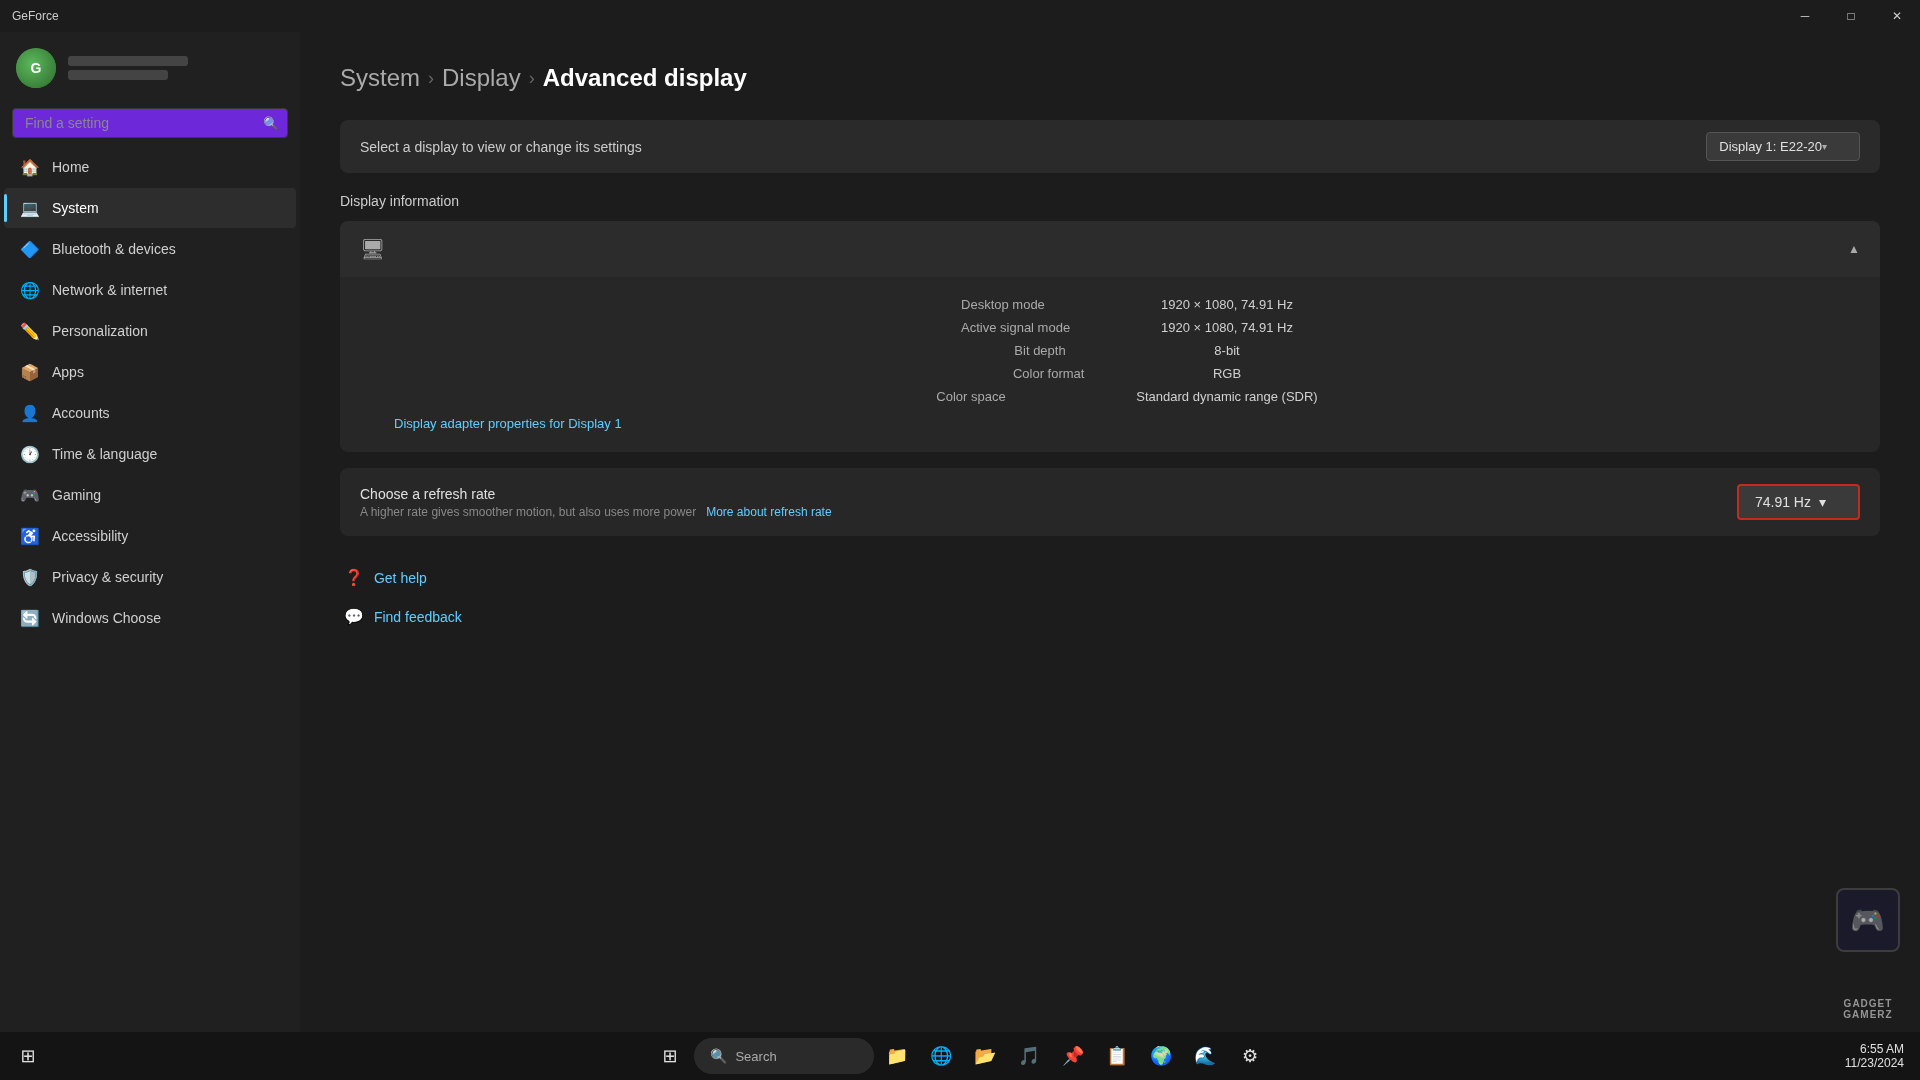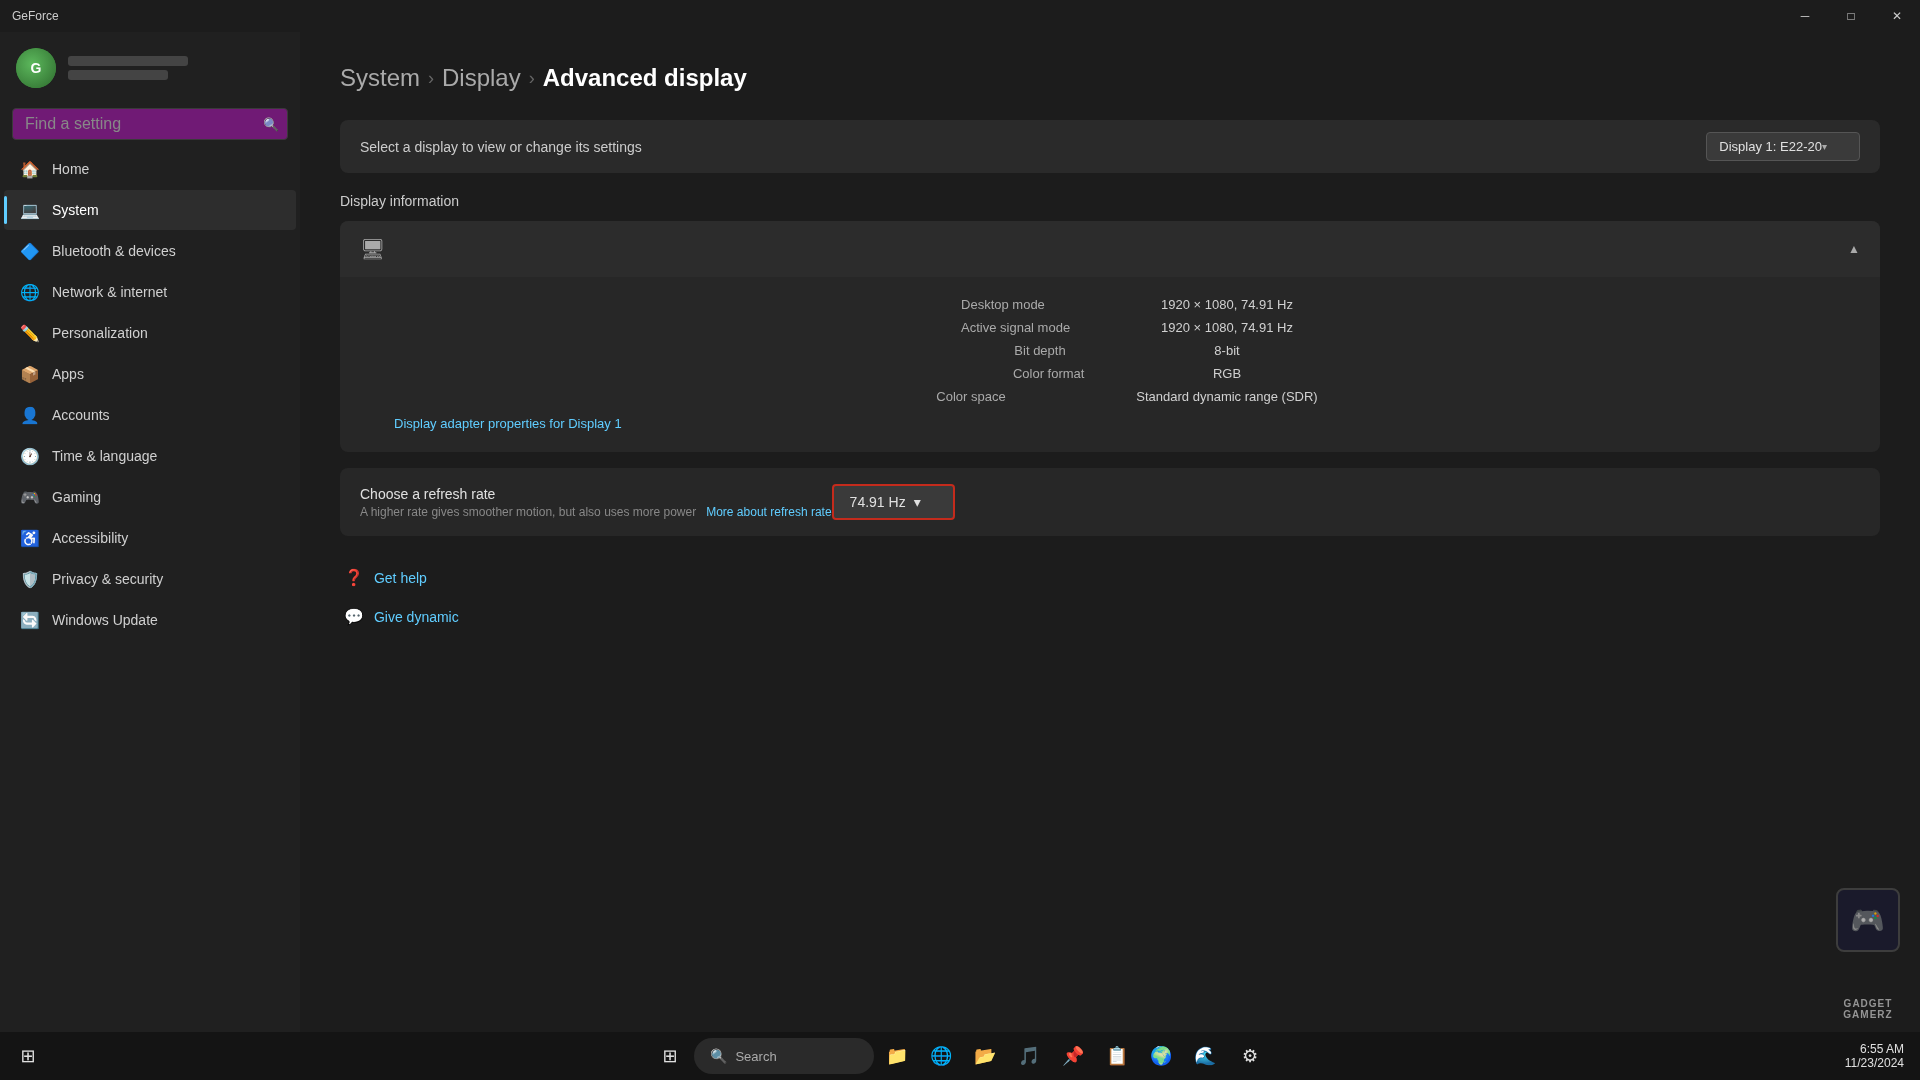--- a/index.html
+++ b/index.html
@@ -102,25 +102,25 @@
     }
     .sidebar-user-bar:first-child { width: 120px; }
     .sidebar-user-bar:last-child { width: 100px; }
 
     .sidebar-search {
       margin: 4px 12px 8px;
       position: relative;
     }
     .sidebar-search input {
       width: 100%;
-      background: #701a75;
+      background: #6d28d9;
       border: 1px solid #3a3a3a;
       border-radius: 4px;
       color: #ccc;
-      font-size: 16px;
+      font-size: 14px;
       padding: 6px 32px 6px 12px;
       outline: none;
     }
     .sidebar-search input::placeholder { color: #888; }
     .sidebar-search-icon {
       position: absolute;
       right: 8px;
       top: 50%;
       transform: translateY(-50%);
       color: #888;
@@ -296,21 +296,21 @@
       display: inline-block;
     }
 
     
     .refresh-rate-card {
       background: #272727;
       border-radius: 8px;
       padding: 16px 20px;
       display: flex;
       align-items: center;
-      justify-content: flex-start;
+      justify-content: space-between;
       margin-bottom: 24px;
     }
     .refresh-rate-left {}
     .refresh-rate-title {
       font-size: 14px;
       color: #e0e0e0;
       font-weight: 500;
     }
     .refresh-rate-desc {
       font-size: 12px;
@@ -529,21 +529,21 @@
         <div class="nav-item">
     <span class="nav-icon">♿</span>
     <span>Accessibility</span>
   </div>
         <div class="nav-item">
     <span class="nav-icon">🛡️</span>
     <span>Privacy &amp; security</span>
   </div>
         <div class="nav-item">
     <span class="nav-icon">🔄</span>
-    <span>Windows Update</span>
+    <span>Windows Choose</span>
   </div>
       </nav>
   </div>
 
   <div class="main-content">
 
     <div class="breadcrumb">
       <span class="crumb">System</span>
       <span class="sep">›</span>
       <span class="crumb">Display</span>
@@ -609,21 +609,21 @@
       </div>
     </div>
 
     <div class="help-section">
       <div class="help-item">
         <span class="help-icon">❓</span>
         <span>Get help</span>
       </div>
       <div class="help-item">
         <span class="help-icon">💬</span>
-        <span>Give dynamic</span>
+        <span>Find feedback</span>
       </div>
     </div>
 
   </div>
 </div>
 
 <div class="taskbar">
   <div class="taskbar-left">
     <div class="taskbar-icon-btn">⊞</div>
   </div>

